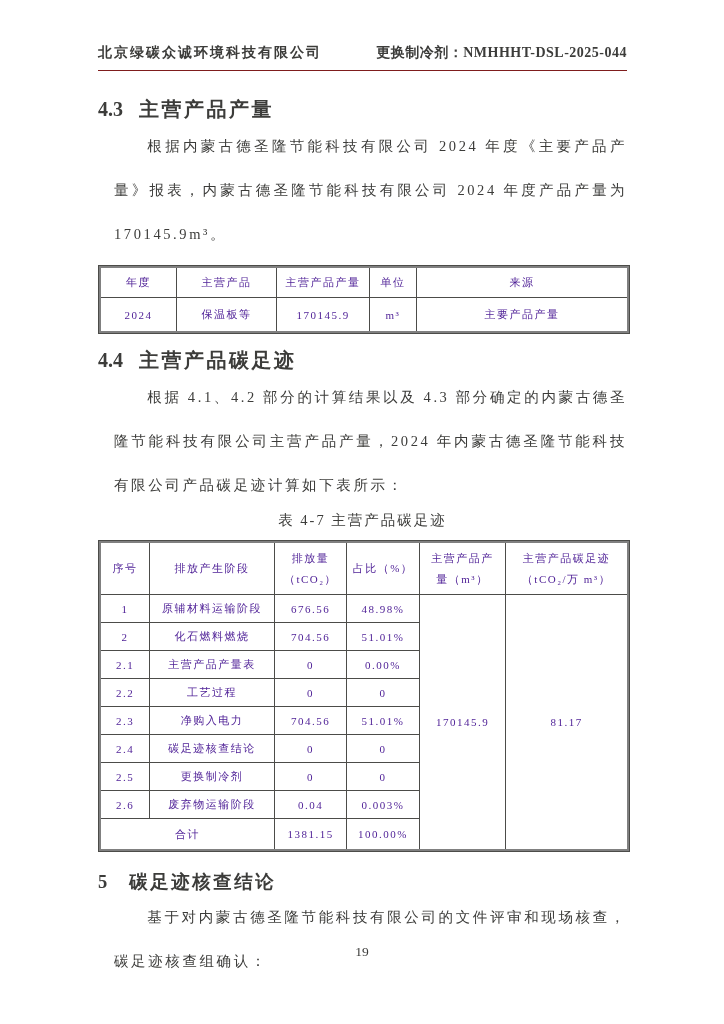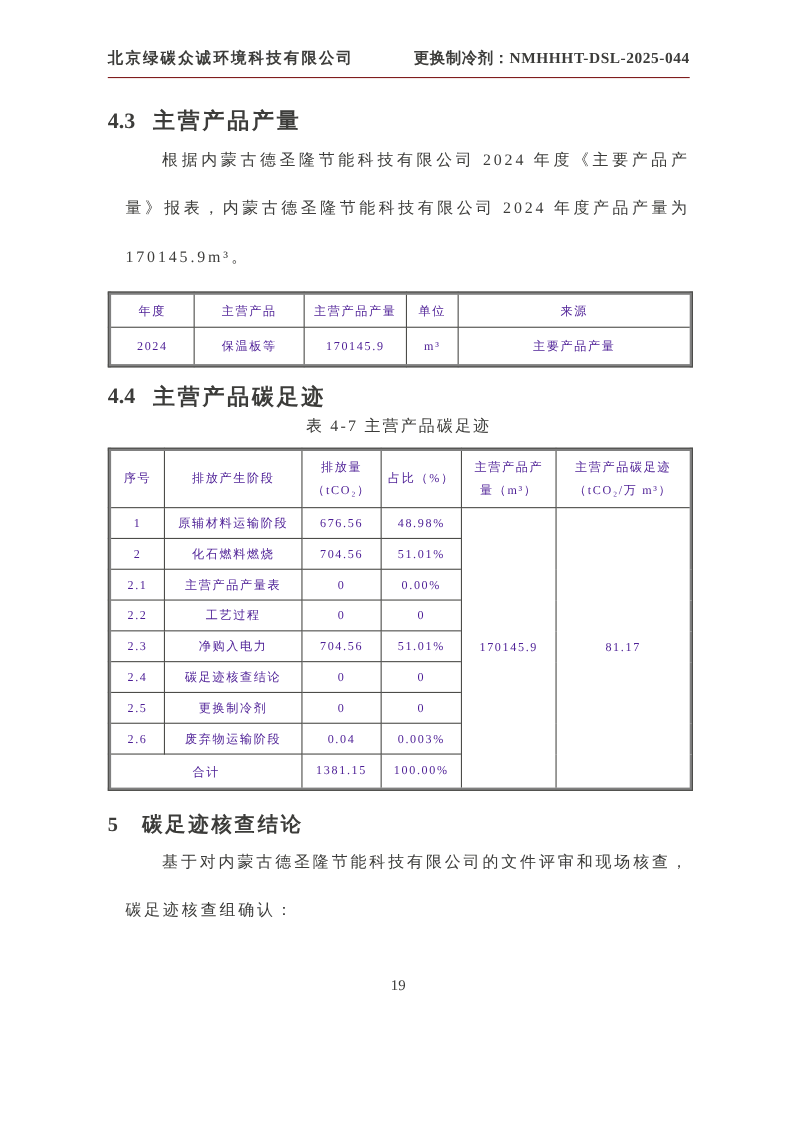--- a/index.html
+++ b/index.html
@@ -45,21 +45,21 @@
     display: flex;
     align-items: baseline;
     font-weight: bold;
     letter-spacing: 2.5px;
     margin: 0;
   }
   .h-43, .h-44 {
     font-size: 20px;
     margin-top: 25px;
   }
-  .h-44 { margin-top: 13px; align-items: center; }
+  .h-44 { margin-top: 13px; }
   .h-5 {
     font-size: 18.5px;
     margin-top: 17px;
   }
   .h-sec .sec-num {
     letter-spacing: 0;
     margin-right: 16px;
   }
   .h-5 .sec-num { margin-right: 22px; }
 
@@ -109,21 +109,21 @@
   }
   .t47 td { height: 27px; }
   .t47 td.total-cell { height: 30px; text-align: center; }
   table { border-style: solid; }
   .t46, .t47 { outline: 1px solid #4c4c49; outline-offset: -1px; }
 
   
   .page-num {
     position: absolute;
     left: 0;
-    top: 888px;
+    top: 944px;
     width: 724px;
     text-align: center;
     font-size: 13.5px;
   }
 </style>
 </head>
 <body>
 
 <div class="page">
   <div class="content">
@@ -162,20 +162,21 @@
         <td>m³</td>
         <td>主要产品产量</td>
       </tr>
     </tbody>
       </table>
 
     <h2 class="h-sec h-44">
       <span class="sec-num">4.4</span>
       <span>主营产品碳足迹</span>
     </h2>
+    <p class="para">根据 4.1、4.2 部分的计算结果以及 4.3 部分确定的内蒙古德圣隆节能科技有限公司主营产品产量，2024 年内蒙古德圣隆节能科技有限公司产品碳足迹计算如下表所示：</p>
 
     <div class="caption">表 4-7 主营产品碳足迹</div>
     <table class="t47">
       <colgroup>
         <col style="width:50px">
           <col style="width:125px">
           <col style="width:72px">
           <col style="width:73px">
           <col style="width:86px">
           <col style="width:123px">

